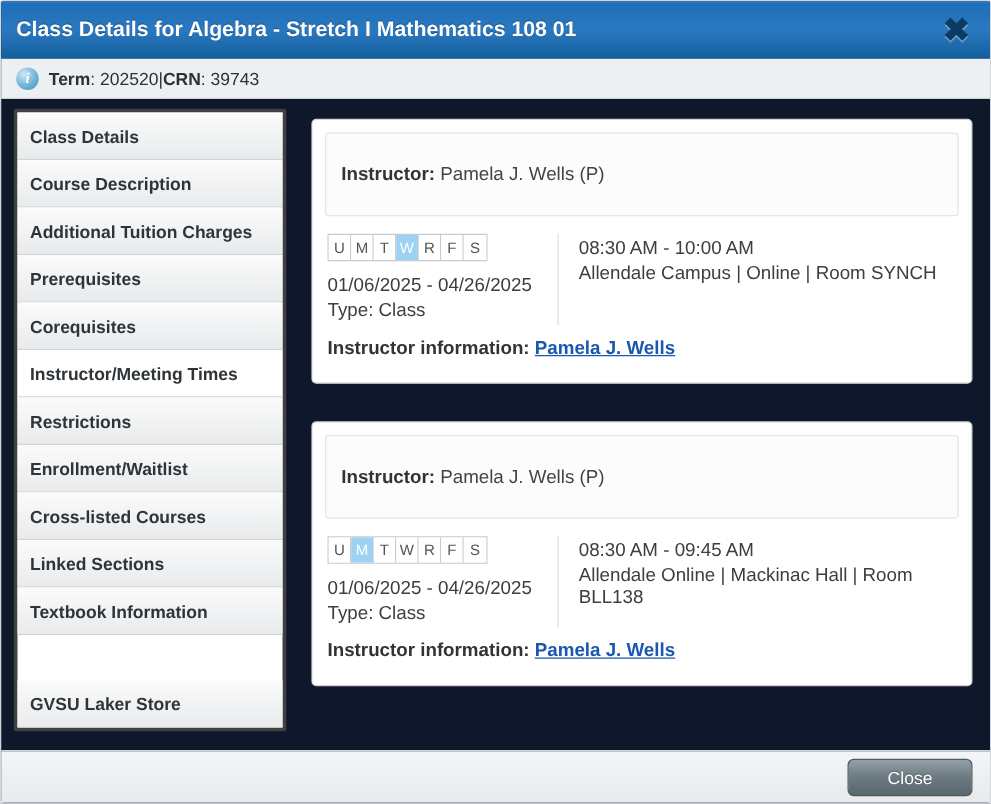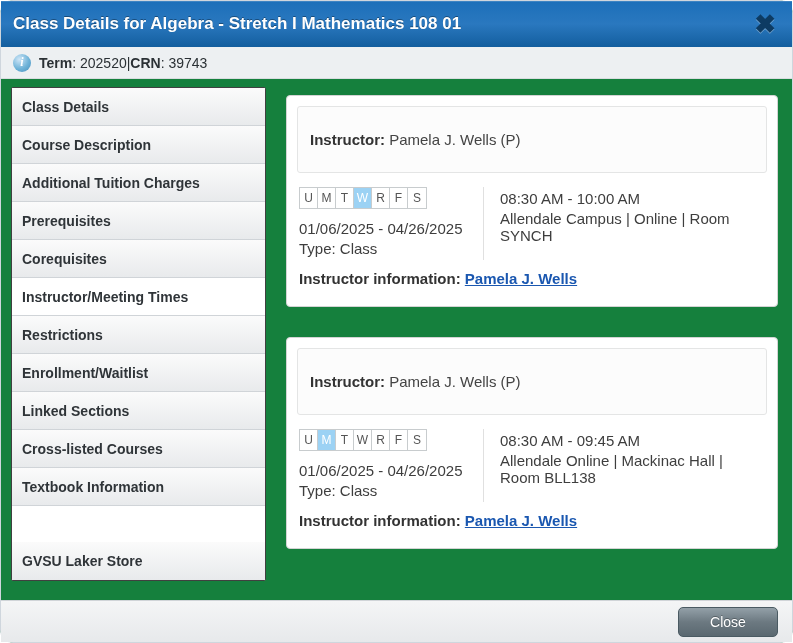--- a/index.html
+++ b/index.html
@@ -1,21 +1,21 @@
 <!DOCTYPE html>
 <html><head>
 <meta charset="utf-8">
 <style>
   * { box-sizing: border-box; }
   html, body { margin: 0; padding: 0; font-family: Arial, Helvetica, sans-serif; }
   body { background: #fff; width: 793px; height: 643px; overflow: hidden; }
 
   .dialog {
-    width: 793px; height: 643px; background: #15803d;
-    border: 1px solid #cfd6dd; border-radius: 13px;
+    width: 793px; height: 643px; background: #0f172a;
+    border: 1px solid #cfd6dd; border-radius: 3px;
     display: flex; flex-direction: column;
   }
   .titlebar {
     height: 46px;
     background: linear-gradient(to bottom, #1c6fb9, #2a78bf 50%, #135e9e);
     display: flex; align-items: center; justify-content: space-between;
     padding: 0 12px; color: #fff;
     box-shadow: inset 0 1px 0 rgba(255,255,255,0.15);
   }
   .titlebar .title { font-size: 17px; font-weight: bold; text-shadow: 0 -1px 0 rgba(0,0,0,0.35); }
@@ -29,21 +29,21 @@
     width: 18px; height: 18px; border-radius: 50%;
     background: radial-gradient(circle at 35% 30%, #cfe6f7, #6fb3d8 55%, #448ebc);
     display: inline-flex; align-items: center; justify-content: center;
     color: #fff; font-family: Georgia, serif; font-style: italic; font-weight: bold;
     font-size: 12px; margin-right: 8px;
   }
   .infobar .bold { font-weight: bold; }
 
   .body-area { flex: 1; padding: 8px 10px 0 10px; display: flex; gap: 20px; overflow: hidden; }
 
-  .sidebar { width: 255px; border: 1px solid #404040; border-radius: 2px; background: #fff; align-self: flex-start; }
+  .sidebar { width: 218px; border: 3px solid #404040; border-radius: 2px; background: #fff; align-self: flex-start; }
   .sidebar .item {
     height: 38px; line-height: 38px; padding: 0 10px;
     font-size: 14px; color: #2f3438; font-weight: bold;
     background: linear-gradient(to bottom, #fbfbfb, #e8eaec);
     border-bottom: 1px solid #d0d4d8; cursor: pointer;
   }
   .sidebar .item:last-child { border-bottom: none; margin-top: 36px; }
   .sidebar .item.active { background: #ffffff; }
 
   .content { flex: 1; overflow: auto; padding-right: 4px; }
@@ -108,22 +108,22 @@
   <div class="body-area">
     <div class="sidebar" id="sidebar">
         <div class="item">Class Details</div>
         <div class="item">Course Description</div>
         <div class="item">Additional Tuition Charges</div>
         <div class="item">Prerequisites</div>
         <div class="item">Corequisites</div>
         <div class="item active">Instructor/Meeting Times</div>
         <div class="item">Restrictions</div>
         <div class="item">Enrollment/Waitlist</div>
+        <div class="item">Cross-listed Courses</div>
         <div class="item">Linked Sections</div>
-        <div class="item">Cross-listed Courses</div>
         <div class="item">Textbook Information</div>
         <div class="item">GVSU Laker Store</div>
       </div>
     <div class="content" id="content">
         <div class="panel">
           <div class="panel-header"><span class="lbl">Instructor:</span><span> Pamela J. Wells (P)</span></div>
           <div class="panel-body">
             <div class="two-col">
               <div class="col-left"><div class="days">
                   <span class="d">U</span>

